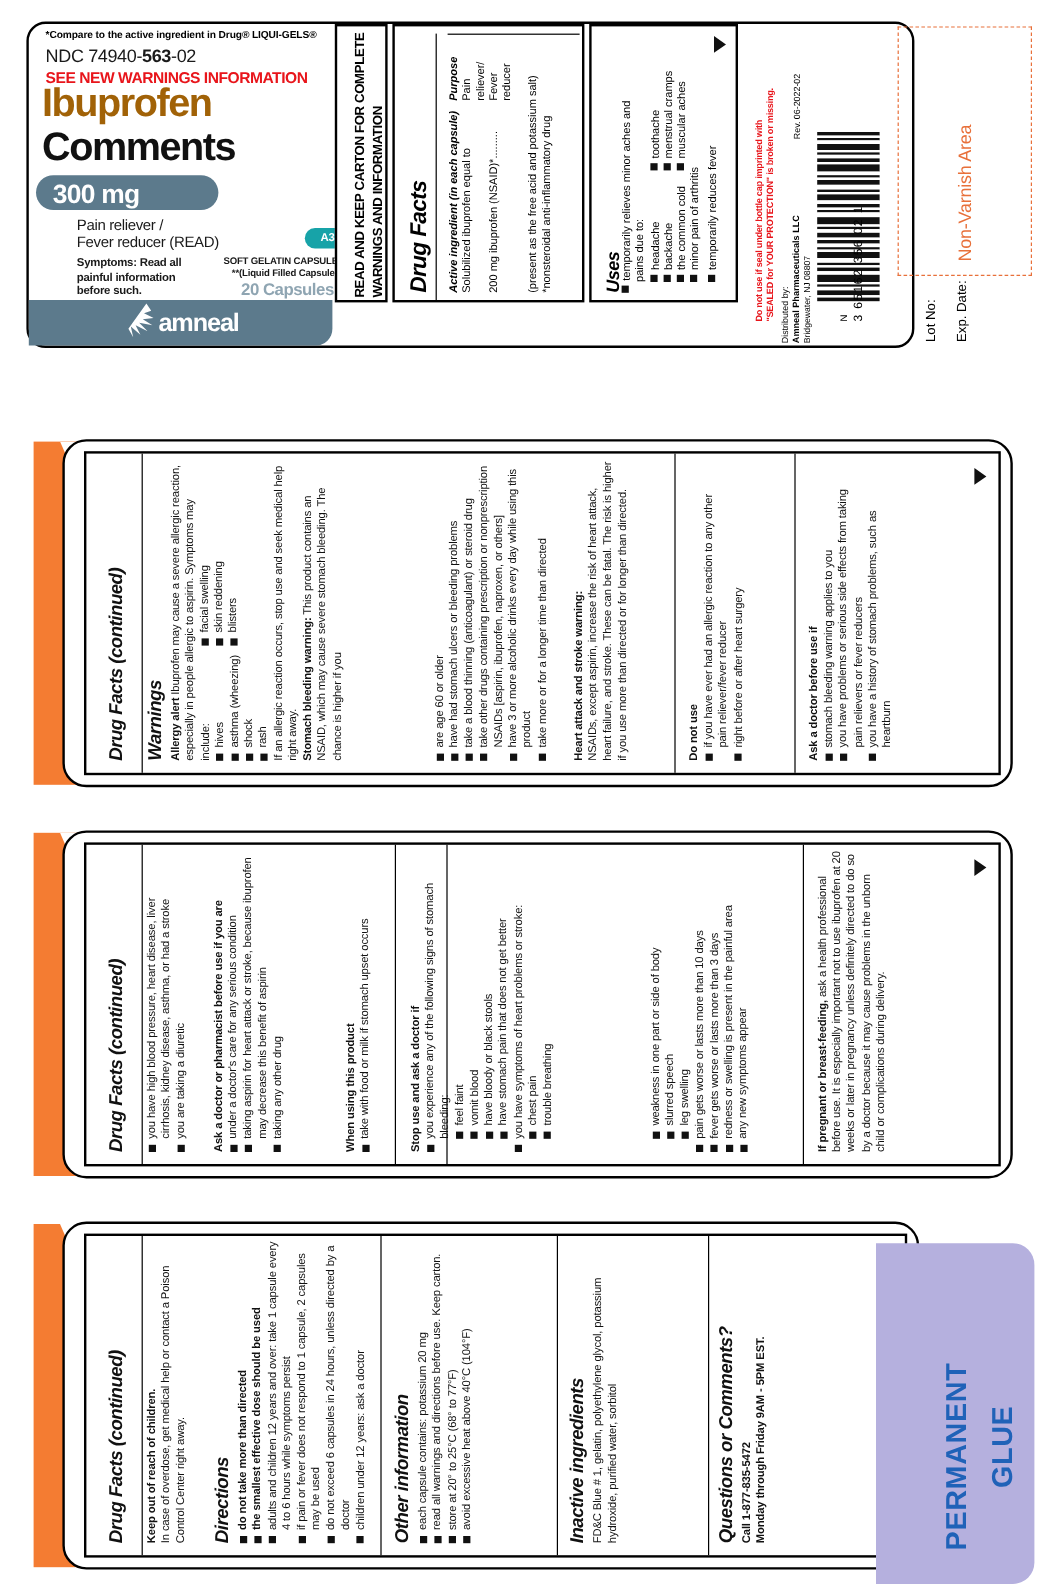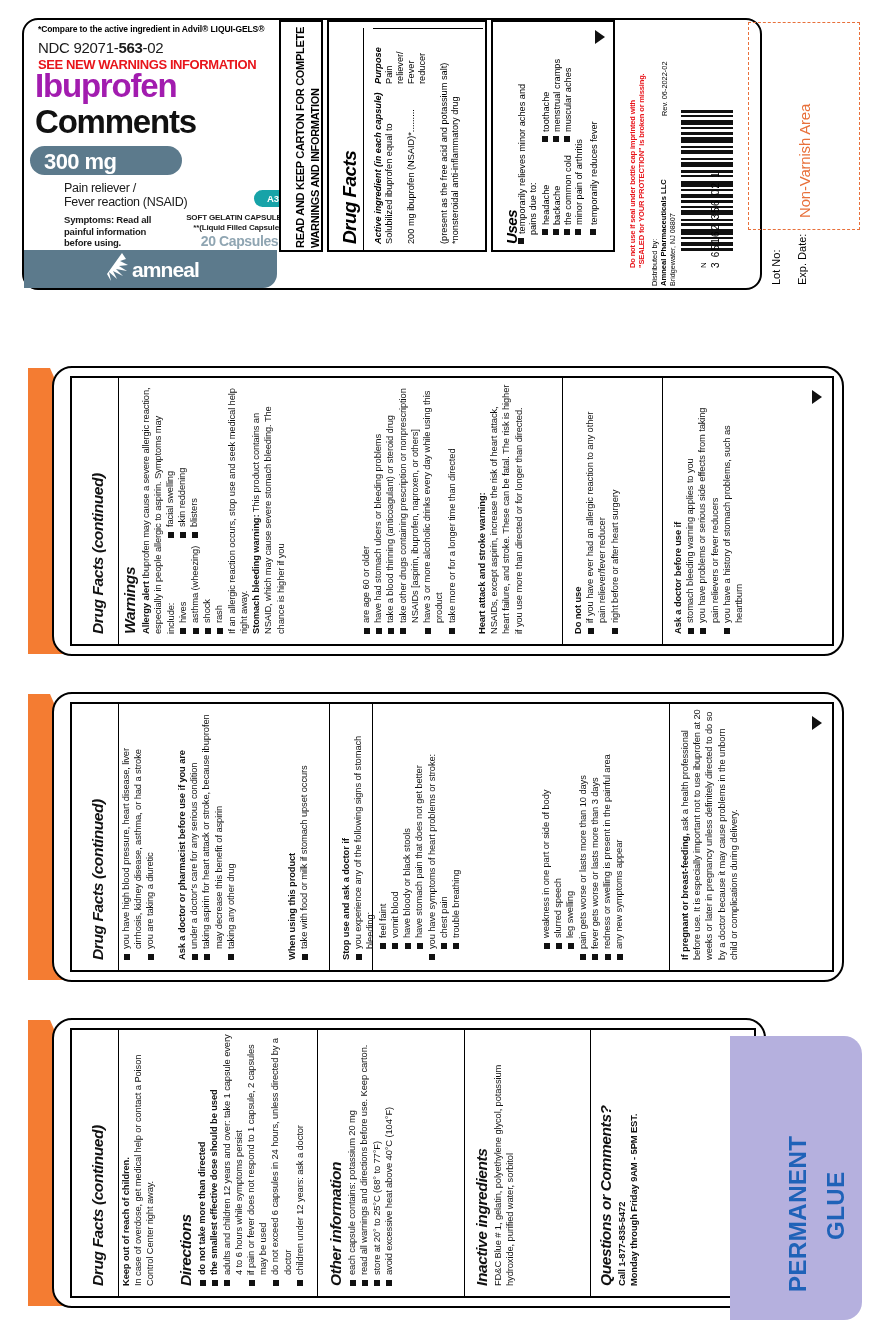--- a/index.html
+++ b/index.html
@@ -51,21 +51,21 @@
     font-size: 15px; color: #1a1a1a; letter-spacing: -0.3px;
   }
   .p1-ndc b { font-weight: bold; }
   .p1-warn {
     position: absolute; left: 16px; top: 39px;
     font-size: 13px; font-weight: bold; color: #e8151b;
     letter-spacing: -0.4px;
   }
   .p1-name1 {
     position: absolute; left: 13px; top: 51px;
-    font-size: 33px; font-weight: bold; color: #a21caf;
+    font-size: 33px; font-weight: bold; color: #a16207;
     letter-spacing: -1.2px; line-height: 1;
   }
   .p1-name2 {
     position: absolute; left: 13px; top: 87px;
     font-size: 33px; font-weight: bold; color: #111;
     letter-spacing: -1.2px; line-height: 1;
   }
   .p1-strength-pill {
     position: absolute; left: 8px; top: 128px;
     width: 152px; height: 29px;
@@ -238,42 +238,42 @@
 </head>
 <body>
 
 <div id="page">
 
   <div id="p1-shadow"></div>
 
   <div id="panel1">
     <div class="carton-outline"></div>
 
-    <div class="p1-topnote">*Compare to the active ingredient in Advil® LIQUI-GELS®</div>
+    <div class="p1-topnote">*Compare to the active ingredient in Drug® LIQUI-GELS®</div>
 
     <div class="p1-ndc">
-      <span>NDC 92071-</span><b>563</b><span>-02</span>
+      <span>NDC 74940-</span><b>563</b><span>-02</span>
     </div>
 
     <div class="p1-warn">SEE NEW WARNINGS INFORMATION</div>
     <div class="p1-name1">Ibuprofen</div>
     <div class="p1-name2">Comments</div>
 
     <div class="p1-strength-pill"></div>
     <div class="p1-strength-txt">300 mg</div>
 
     <div class="p1-sub">
       <span>Pain reliever /</span><br>
-      <span>Fever reaction (NSAID)</span>
+      <span>Fever reducer (READ)</span>
     </div>
 
     <div class="p1-important">
       <b>Symptoms: Read all</b><br>
       <b>painful information</b><br>
-      <b>before using.</b>
+      <b>before such.</b>
     </div>
 
     <div class="p1-badge">
       <span>A356</span>
     </div>
 
     <div class="p1-softgel">
       <span>SOFT GELATIN CAPSULES**</span><br>
       <span>**(Liquid Filled Capsules)</span>
     </div>

